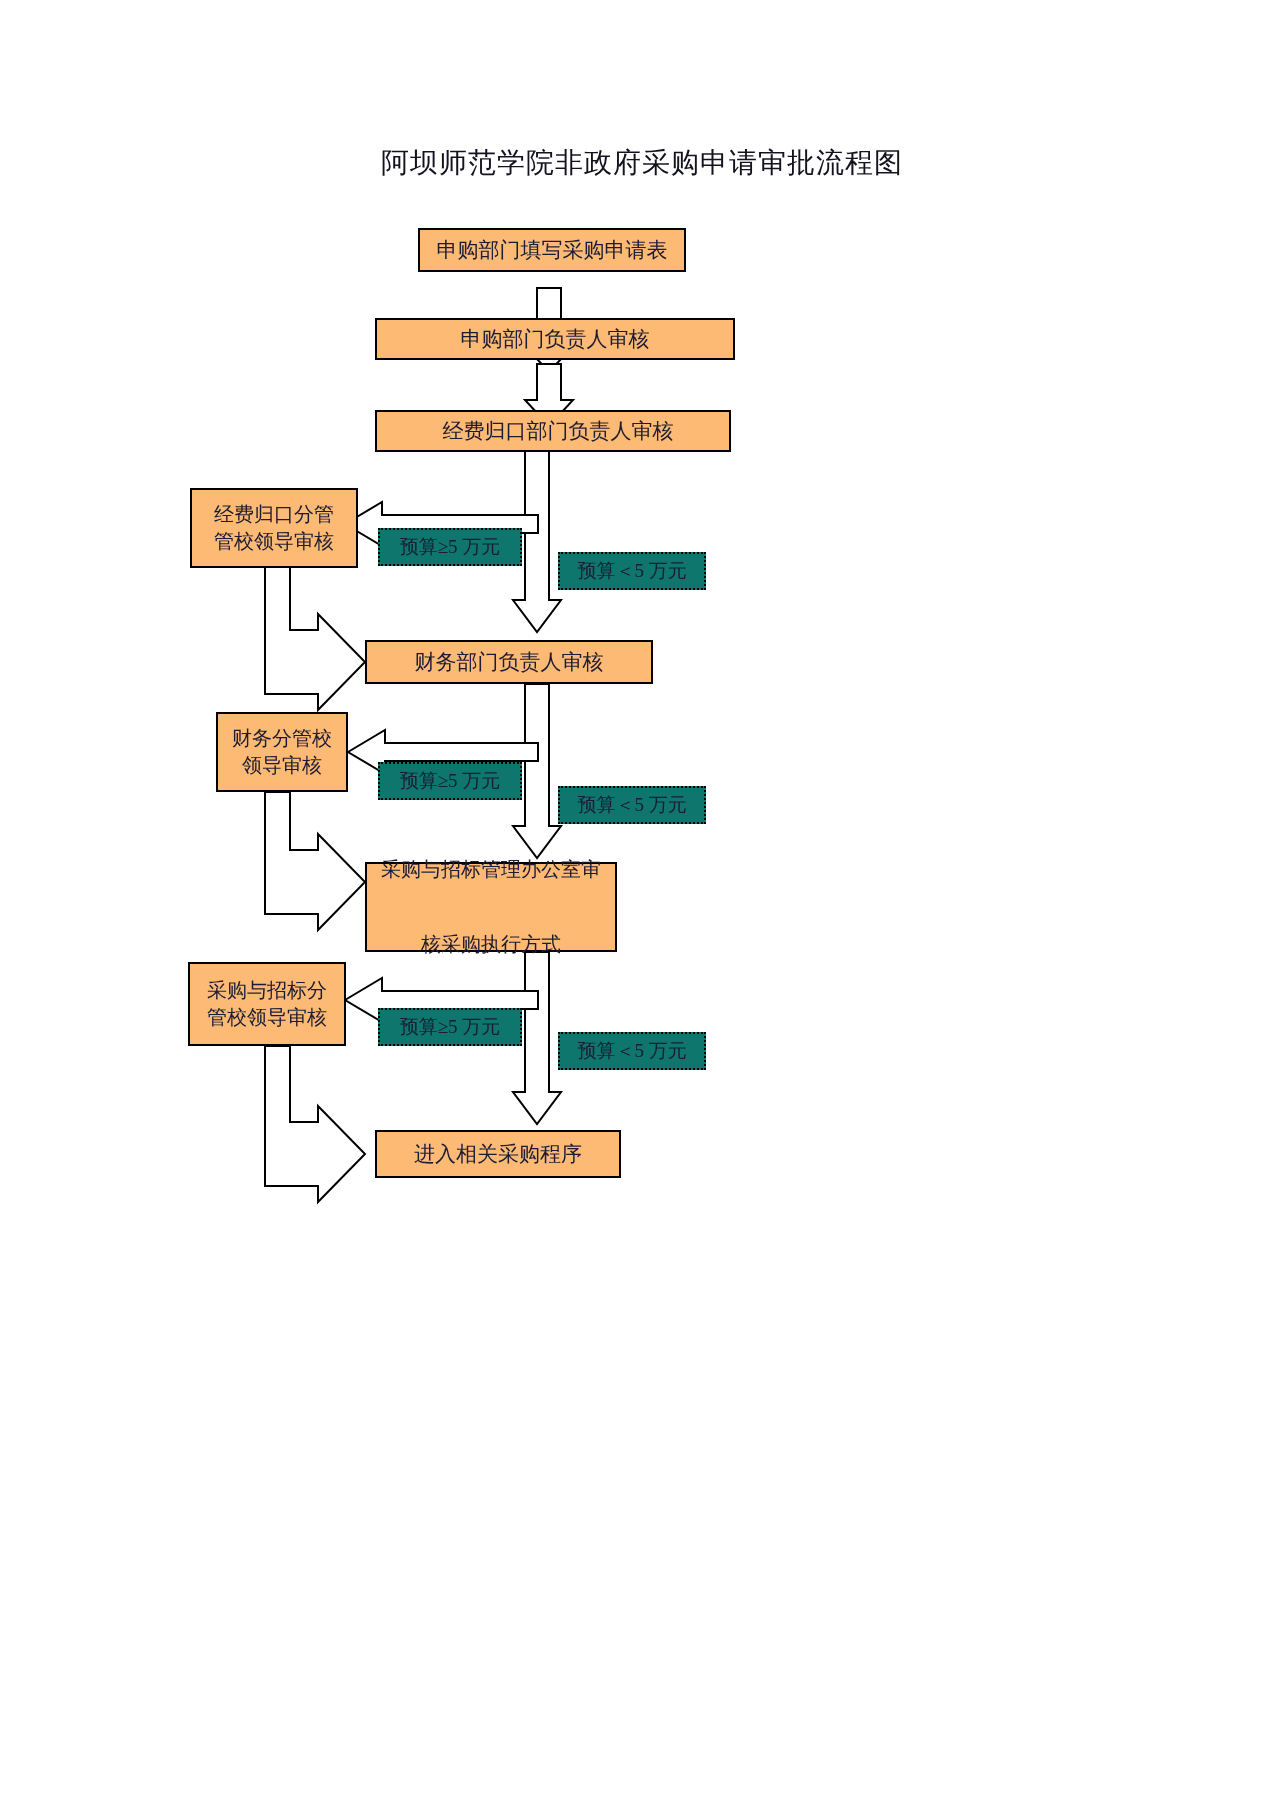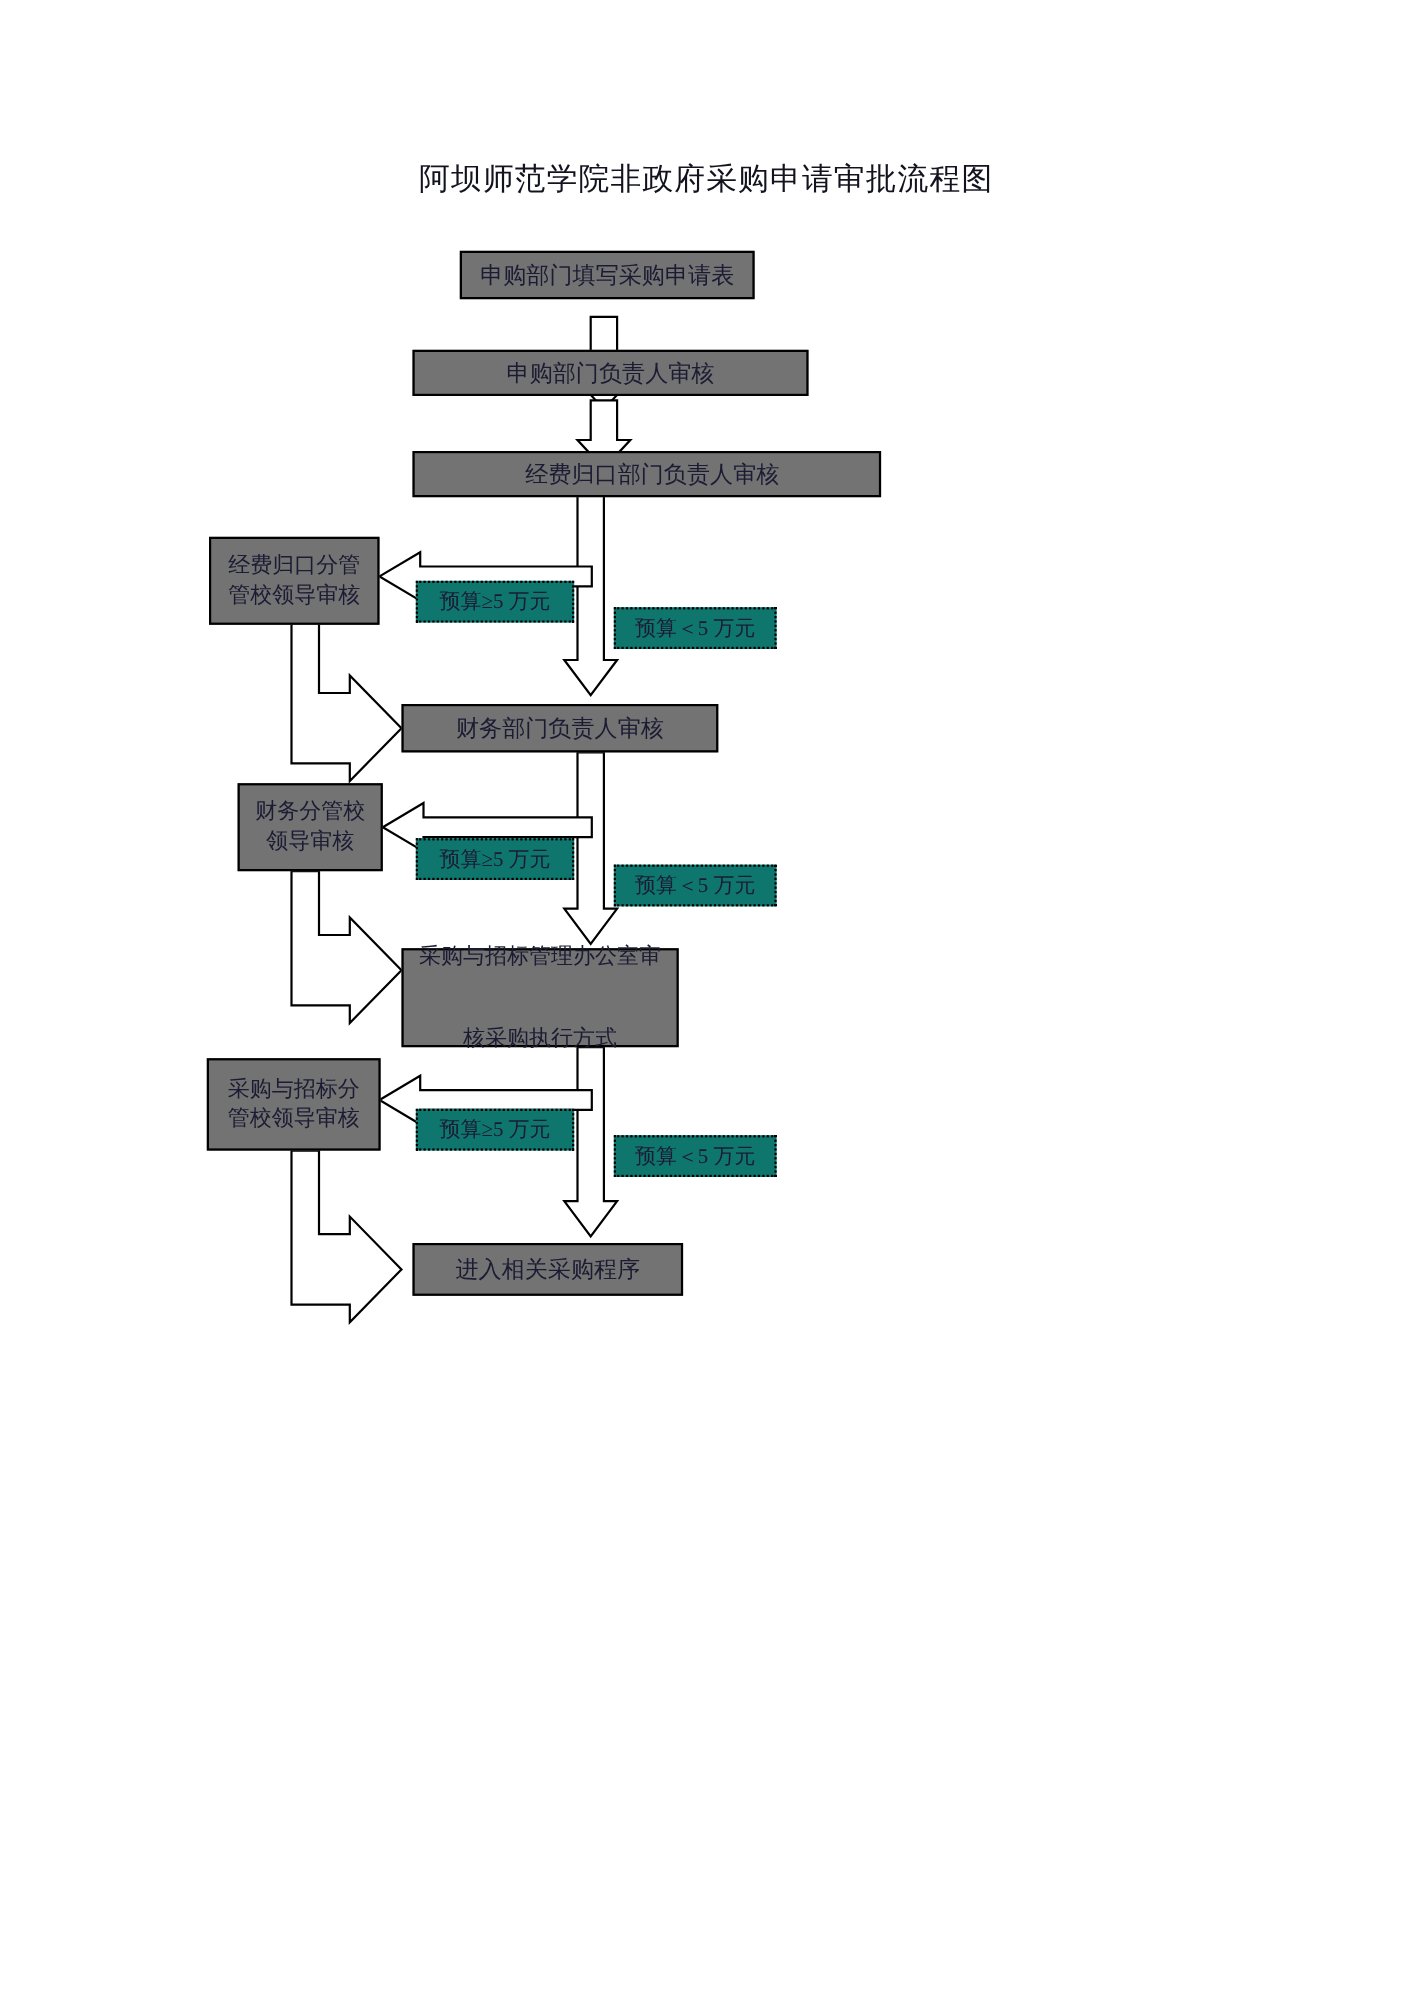--- a/index.html
+++ b/index.html
@@ -30,21 +30,21 @@
     font-size: 28px;
     letter-spacing: 1px;
     color: #13131f;
     font-family: "Liberation Serif", "DejaVu Serif", serif;
     white-space: nowrap;
   }
   .node {
     position: absolute;
     box-sizing: border-box;
     border: 2px solid #000000;
-    background: #737373;
+    background: #fdba74;
     display: flex;
     align-items: center;
     justify-content: center;
     text-align: right;
     font-size: 21px;
     line-height: 1.35;
     color: #1b1b33;
     padding: 2px 4px;
     z-index: 3;
   }
@@ -105,23 +105,23 @@
     <polygon class="shape" points="345,1000 382,978 382,991 538,991 538,1009 382,1009 382,1022"></polygon>
 
     <polygon class="shape" points="265,1046 290,1046 290,1122 318,1122 318,1106 365,1154 318,1202 318,1186 265,1186"></polygon>
 
   </svg>
 
   <div class="node" style="left:418px; top:228px; width:268px; height:44px;">申购部门填写采购申请表</div>
 
   <div class="node" style="left:375px; top:318px; width:360px; height:42px;">申购部门负责人审核</div>
 
-  <div class="node" style="left:375px; top:410px; width:426px; height:42px;padding-left:14px;">经费归口部门负责人审核</div>
+  <div class="node" style="left:375px; top:410px; width:356px; height:42px;padding-left:14px;">经费归口部门负责人审核</div>
 
-  <div class="node small" style="left:190px; top:488px; width:155px; height:80px; flex-direction:column;">
+  <div class="node small" style="left:190px; top:488px; width:168px; height:80px; flex-direction:column;">
     <span>经费归口分管</span>
     <span>管校领导审核</span>
   </div>
 
   <div class="node" style="left:365px; top:640px; width:288px; height:44px;">财务部门负责人审核</div>
 
   <div class="node small" style="left:216px; top:712px; width:132px; height:80px; flex-direction:column;">
     <span>财务分管校</span>
     <span>领导审核</span>
   </div>

